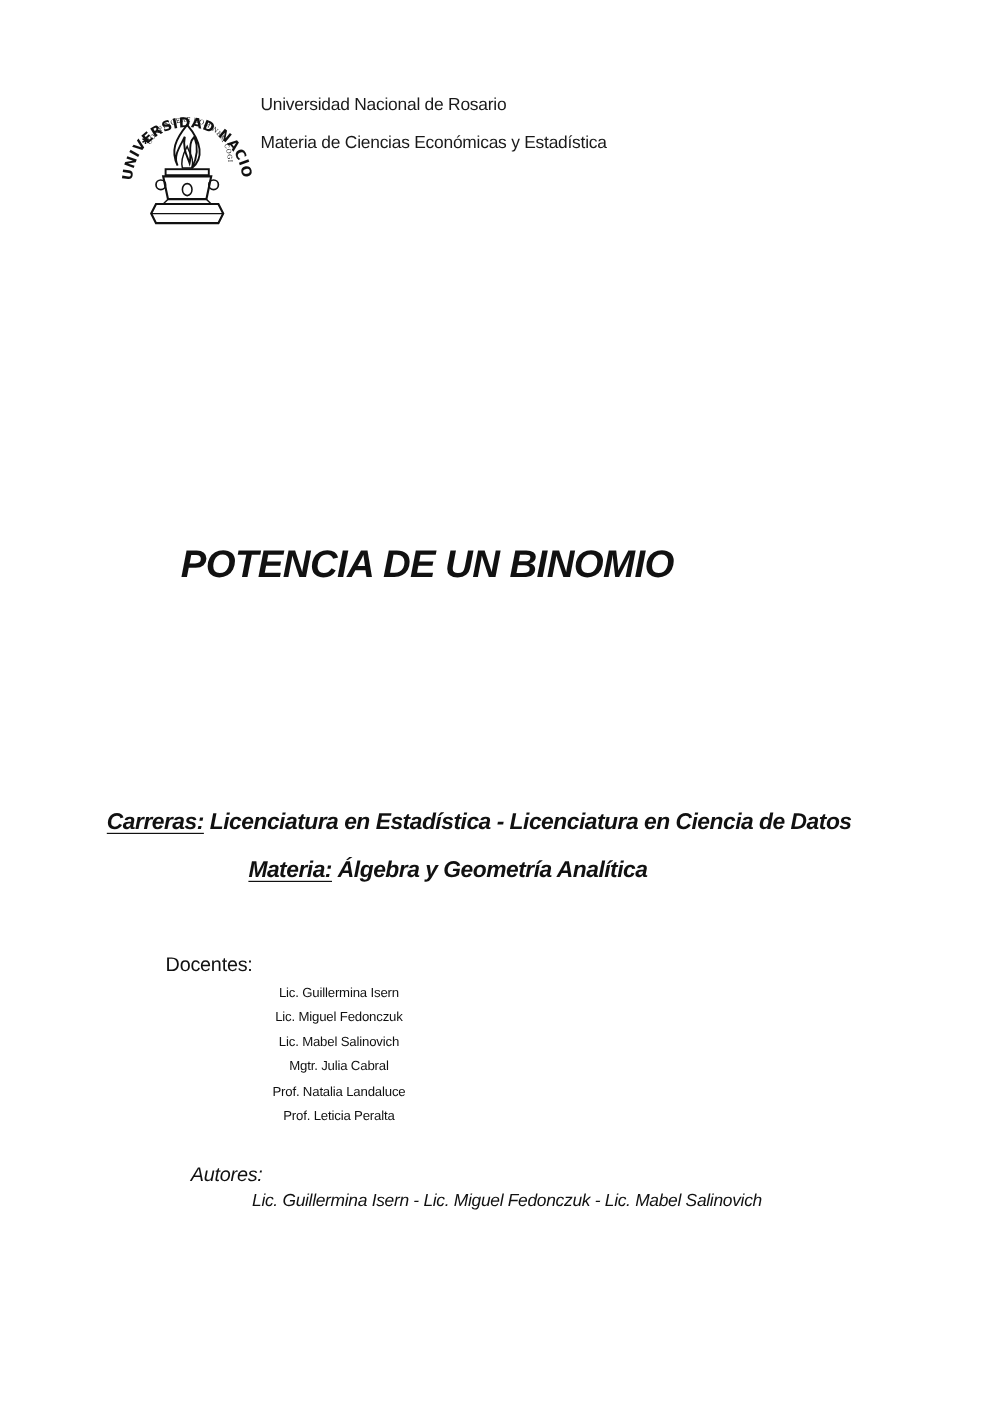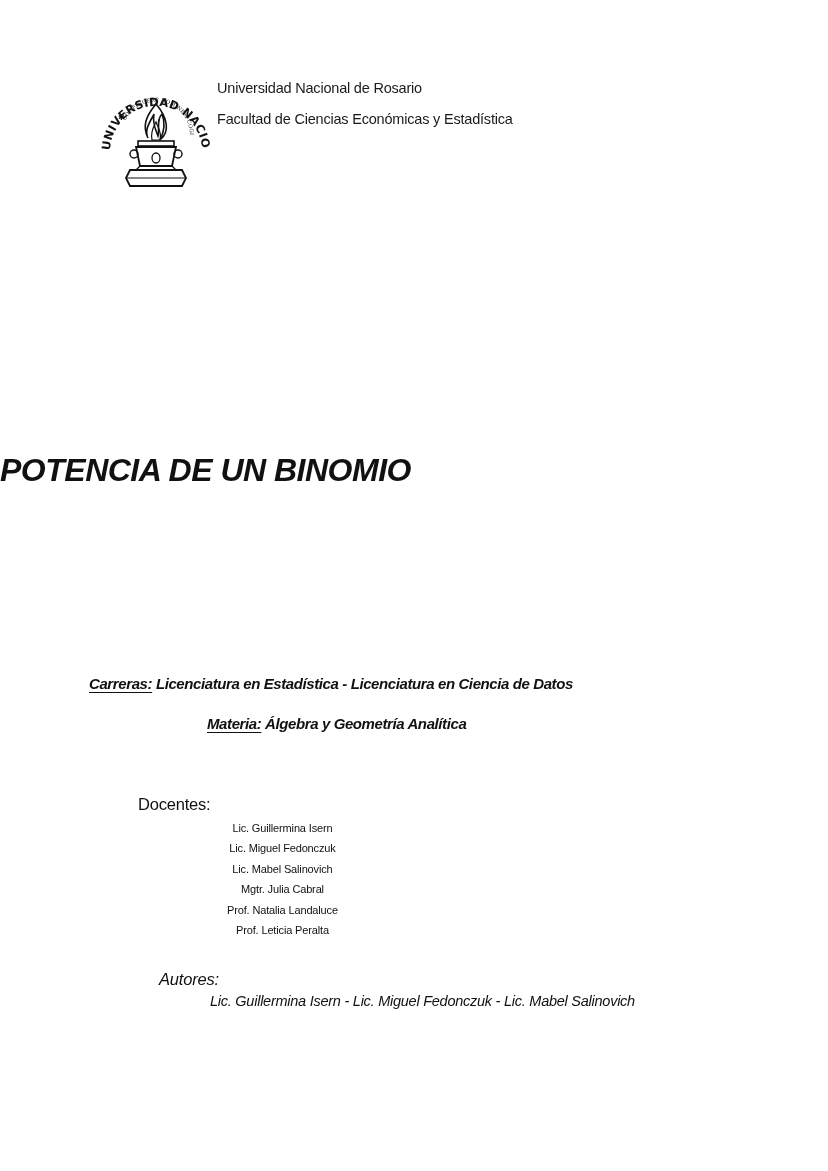--- a/index.html
+++ b/index.html
@@ -4,24 +4,24 @@
 <style>
   html, body { margin: 0; padding: 0; background: #ffffff; }
   body {
     width: 828px; height: 1171px; position: relative; overflow: hidden;
     font-family: "Liberation Sans", "DejaVu Sans", sans-serif; color: #111;
   }
   .abs { position: absolute; }
   .logo { left: 96px; top: 74px; width: 120px; height: 122px; }
   .inst { font-size: 14.5px; letter-spacing: -0.2px; color: #1a1a1a; }
   .title {
-    left: 0; width: 712px; top: 452px; 
+    left: 0; width: 712px; top: 452px; text-align: center;
     font-size: 32px; font-weight: bold; font-style: italic; letter-spacing: -0.5px;
   }
-  .bigline { font-size: 15px; font-weight: bold; font-style: italic; letter-spacing: -0.4px; white-space: nowrap; }
+  .bigline { font-size: 19px; font-weight: bold; font-style: italic; letter-spacing: -0.4px; white-space: nowrap; }
   .bigline .lab { text-decoration: underline; text-underline-offset: 3px; }
   .docentes-label { left: 138px; top: 795px; font-size: 16.5px; letter-spacing: -0.2px; text-align: center; }
   .docentes-list { left: 227px; top: 818px; font-size: 11px; line-height: 20.4px; letter-spacing: -0.15px; text-align: center; }
   .autores-label { left: 138px; top: 970px; font-size: 16.5px; font-style: italic; letter-spacing: -0.2px; margin-left: 21px; }
   .autores-names { left: 210px; top: 993px; font-size: 14.5px; font-style: italic; letter-spacing: -0.25px; white-space: nowrap; }
 </style>
 </head>
 <body>
 
 <div class="abs logo">
@@ -49,21 +49,21 @@
     <ellipse cx="60" cy="84" rx="4" ry="5" fill="none" stroke="#111" stroke-width="1.3"></ellipse>
 
     <path d="M34 96 L 86 96 L 90 104 L 86 112 L 34 112 L 30 104 Z" fill="none" stroke="#111" stroke-width="1.8"></path>
     <line x1="30" y1="104" x2="90" y2="104" stroke="#111" stroke-width="1.2"></line>
     <line x1="44" y1="92" x2="40" y2="96" stroke="#111" stroke-width="1.2"></line>
     <line x1="76" y1="92" x2="80" y2="96" stroke="#111" stroke-width="1.2"></line>
   </svg>
 </div>
 
 <div class="abs inst" style="left:217px; top:80px;">Universidad Nacional de Rosario</div>
-<div class="abs inst" style="left:217px; top:111px;">Facultad de Ciencias Económicas y Estadística</div>
+<div class="abs inst" style="left:217px; top:111px;">Materia de Ciencias Económicas y Estadística</div>
 
 <div class="abs title">POTENCIA DE UN BINOMIO</div>
 
 <div class="abs bigline" style="left:89px; top:675px;">
   <span class="lab">Carreras:</span>
   <span>Licenciatura en Estadística - Licenciatura en Ciencia de Datos</span>
 </div>
 
 <div class="abs bigline" style="left:207px; top:715px;">
   <span class="lab">Materia:</span>

